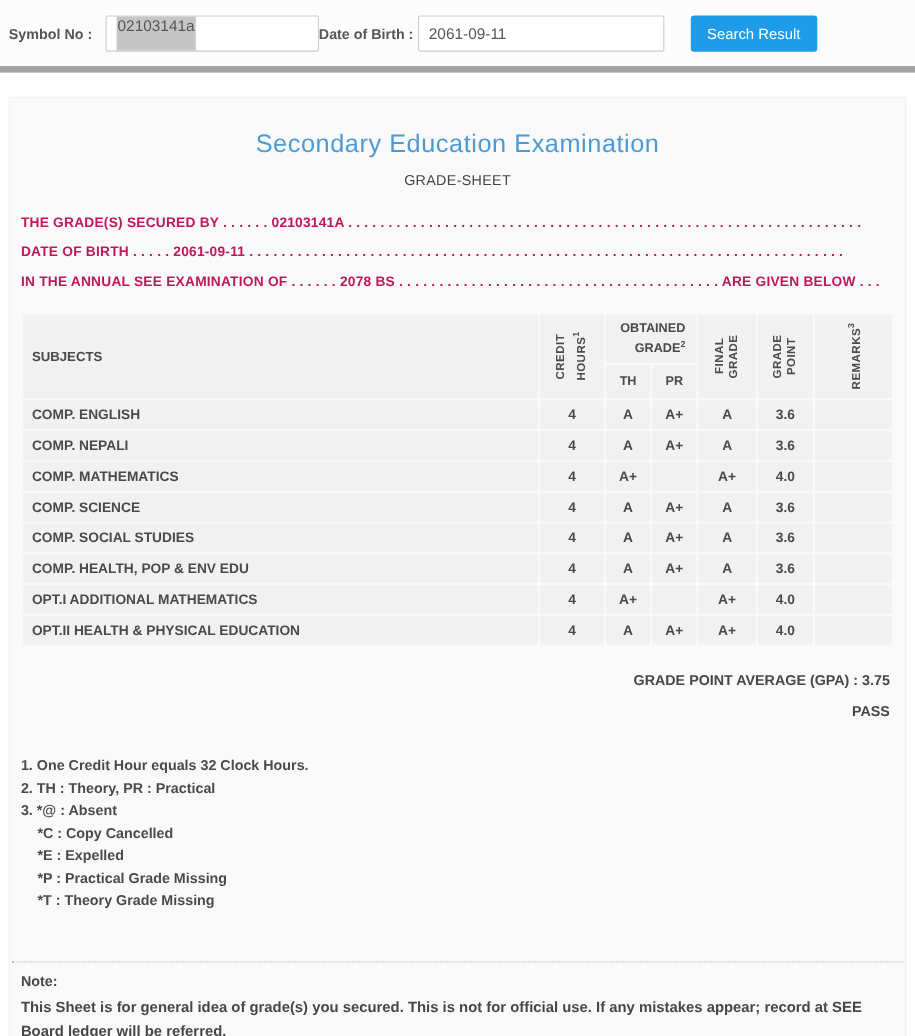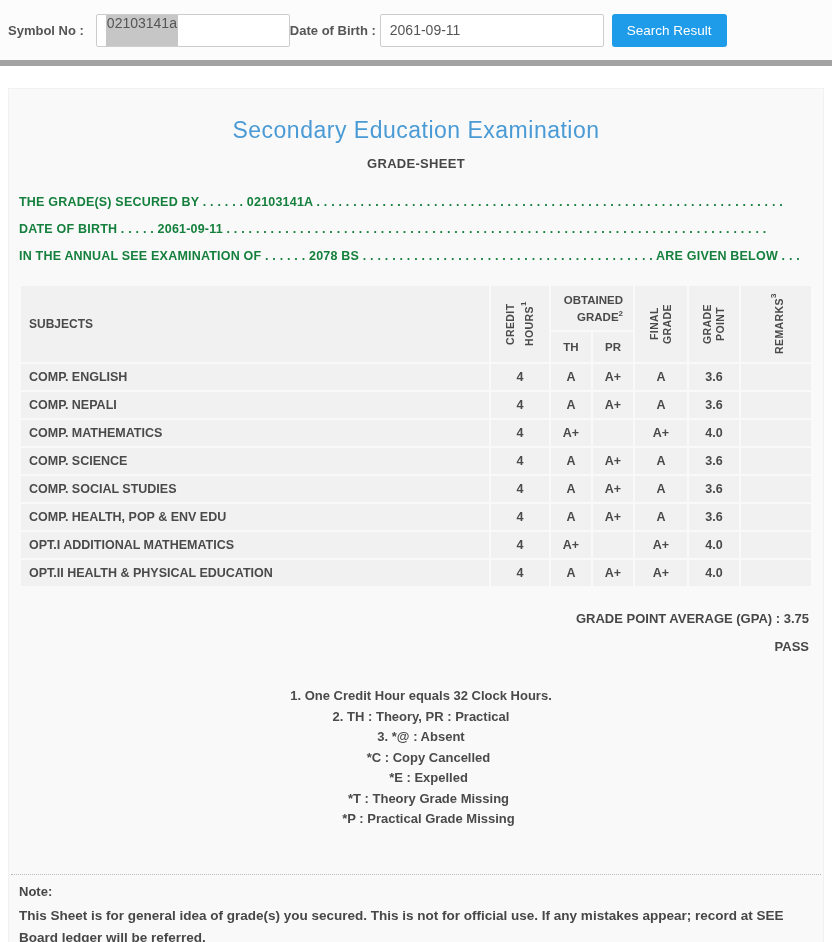--- a/index.html
+++ b/index.html
@@ -10,34 +10,34 @@
             display:flex; align-items:center; box-sizing:border-box; padding-left:8px; }
   .form-label { font-size:13px; font-weight:bold; color:#555; white-space:nowrap; }
   .inputbox { height:33px; background:#fff; border:1px solid #cccccc; border-radius:2px;
               box-sizing:border-box; display:flex; padding-left:9px;
               font-size:14px; color:#555; }
   .symbol-box { width:194px; margin-left:12px; }
   .dob-label { }
   .dob-box { width:224px; margin-left:4px; font-family:Liberation Sans, sans-serif; }
   input.inputbox { display:block; line-height:31px; }
   .sel-highlight { background:#c6c6c6; padding:0 1px; }
-  .search-btn { margin-left:8px; background:var(--accent,#1e9be9); color:#fff; border:none;
+  .search-btn { margin-left:24px; background:var(--accent,#1e9be9); color:#fff; border:none;
                 border-radius:3px; font-size:13.5px; padding:9px 15px; cursor:pointer; }
 
   
   .panel { margin:22px 8px 10px; background:#f9f9f9; border:1px solid #f1f1f1;
            padding:20px 0 26px; box-sizing:border-box; min-height:844px; }
 
   .sheet-title { text-align:center; font-size:23px; color:var(--title,#4a9bd5);
                  letter-spacing:0.5px; margin-top:8px; }
-  .sheet-subtitle { text-align:center; font-size:13px; font-weight:bold; color:#474747;
+  .sheet-subtitle { text-align:center; font-size:13px; font-weight:normal; color:#474747;
                     margin-top:12px; letter-spacing:0.3px; }
 
   .glines { margin:18px 10px 0; }
-  .gline { font-size:12.5px; font-weight:bold; color:#15803d; line-height:27px;
+  .gline { font-size:12.5px; font-weight:bold; color:#be185d; line-height:27px;
            white-space:nowrap; overflow:hidden; letter-spacing:0.2px; }
 
   
   table.grades { width:calc(100% - 20px); margin:14px 10px 0;
                  border-collapse:separate; border-spacing:2px; table-layout:fixed; }
   .grades th, .grades td { background:#f1f1f1; color:#4a4a4a; padding:0; }
   th.subj { text-align:left; padding-left:8px; font-size:12px; font-weight:bold; vertical-align:middle; }
   th.vert { vertical-align:middle; text-align:center; }
   .vwrap { writing-mode:vertical-rl; transform:rotate(180deg); font-size:10.5px;
            line-height:13px; height:66px; margin:4px auto; font-weight:bold;
@@ -48,21 +48,21 @@
   sup { font-size:8px; }
   .grades td { font-size:12.5px; font-weight:bold; height:26px; text-align:center; vertical-align:middle; }
   .grades td.left { text-align:left; padding-left:8px; }
 
   
   .summary { margin:18px 14px 0; text-align:right; font-size:13px; font-weight:bold; color:#474747; }
   .summary .gpa-line { line-height:26px; }
   .summary .result-line { line-height:30px; }
 
   
-  .footnotes { margin:24px 0 13px 10px; font-size:13px; font-weight:bold; color:#4a4a4a;text-align:center; }
+  .footnotes { margin:24px 0 13px 10px; font-size:13px; font-weight:bold; color:#4a4a4a; }
   .fn { line-height:20.5px; }
   .fn.indent { padding-left:15px; }
 
   
   .sep { border:none; border-top:1px dotted #b9b9b9; margin:44px 2px 0; }
   .note-label { margin:9px 10px 0; font-size:13px; font-weight:bold; color:#474747; }
   .note-text { margin:6px 10px 0; font-size:13.5px; font-weight:bold; color:#474747; line-height:22px; }
 </style>
 </head>
 <body>
@@ -204,22 +204,22 @@
       <div class="gpa-line">GRADE POINT AVERAGE (GPA) : 3.75</div>
       <div class="result-line">PASS</div>
     </div>
 
     <div class="footnotes">
         <div class="fn">1. One Credit Hour equals 32 Clock Hours.</div>
         <div class="fn">2. TH : Theory, PR : Practical</div>
         <div class="fn">3. *@ : Absent</div>
         <div class="fn indent">*C : Copy Cancelled</div>
         <div class="fn indent">*E : Expelled</div>
+        <div class="fn indent">*P : Practical Grade Missing</div>
         <div class="fn indent">*T : Theory Grade Missing</div>
-        <div class="fn indent">*P : Practical Grade Missing</div>
       </div>
 
     <hr class="sep">
     <div class="note-label">Note:</div>
     <div class="note-text">This Sheet is for general idea of grade(s) you secured. This is not for official use. If any mistakes appear; record at SEE Board ledger will be referred.</div>
 
   </div>
 </div>
 
 </body></html>

